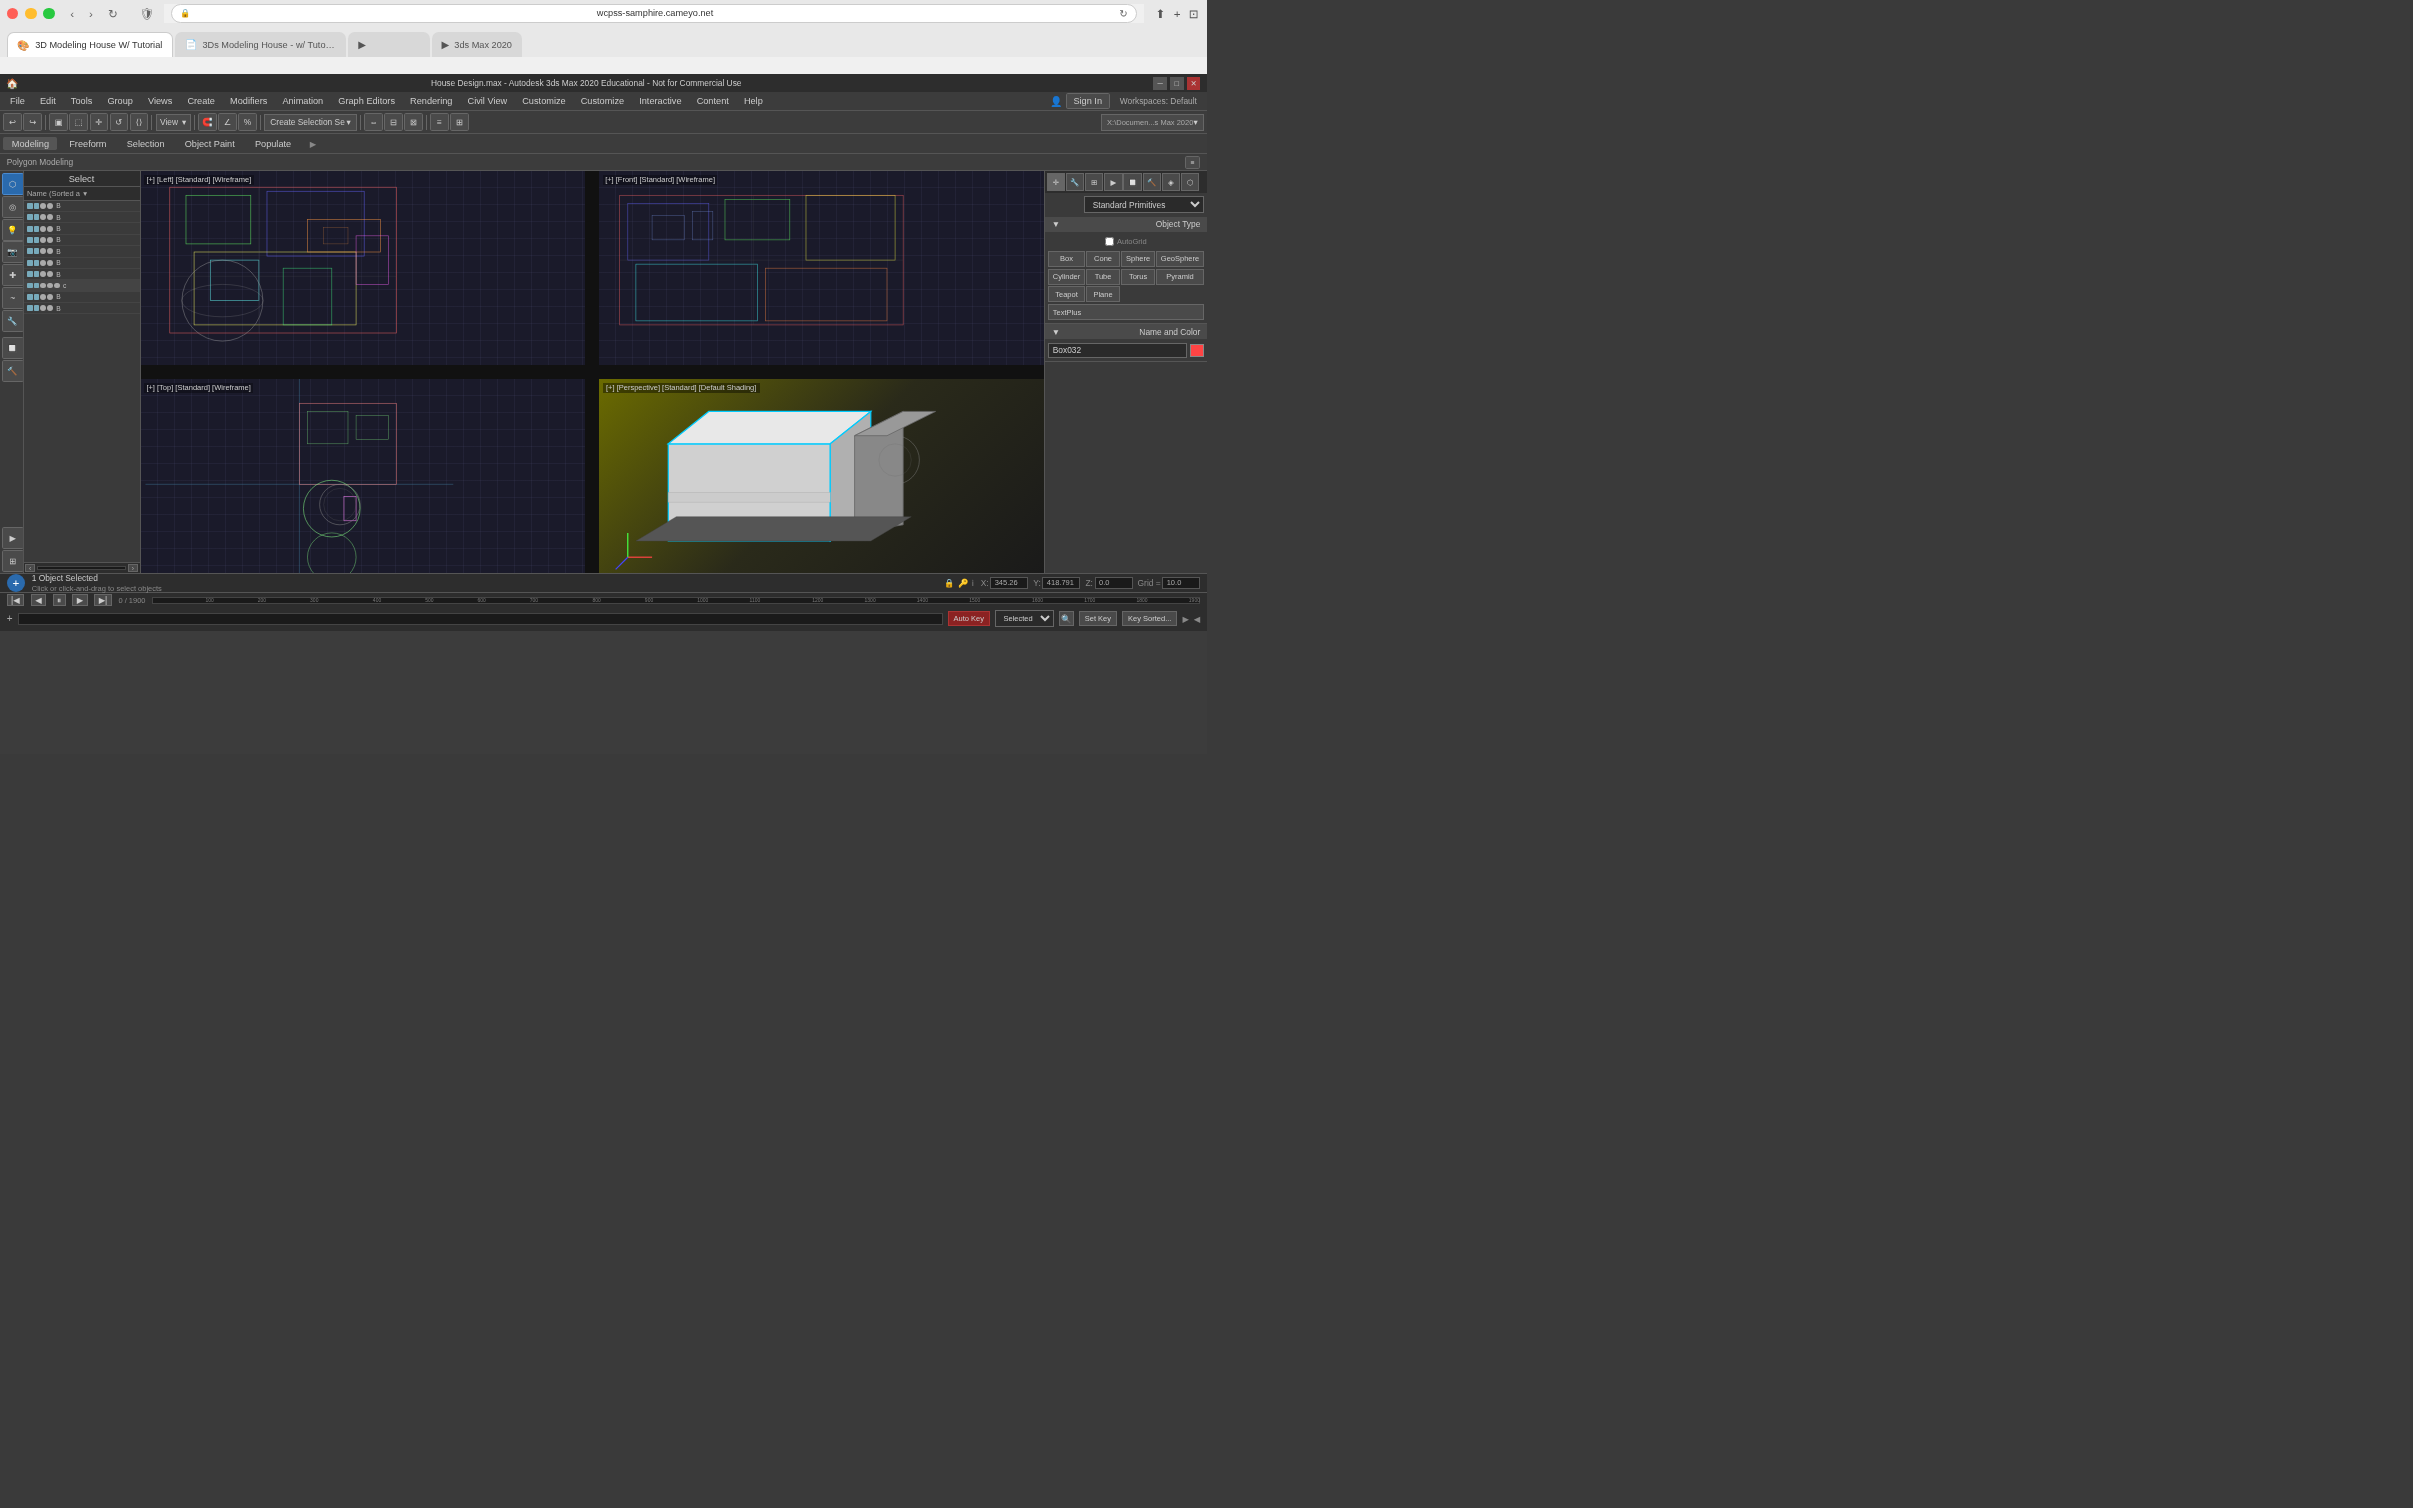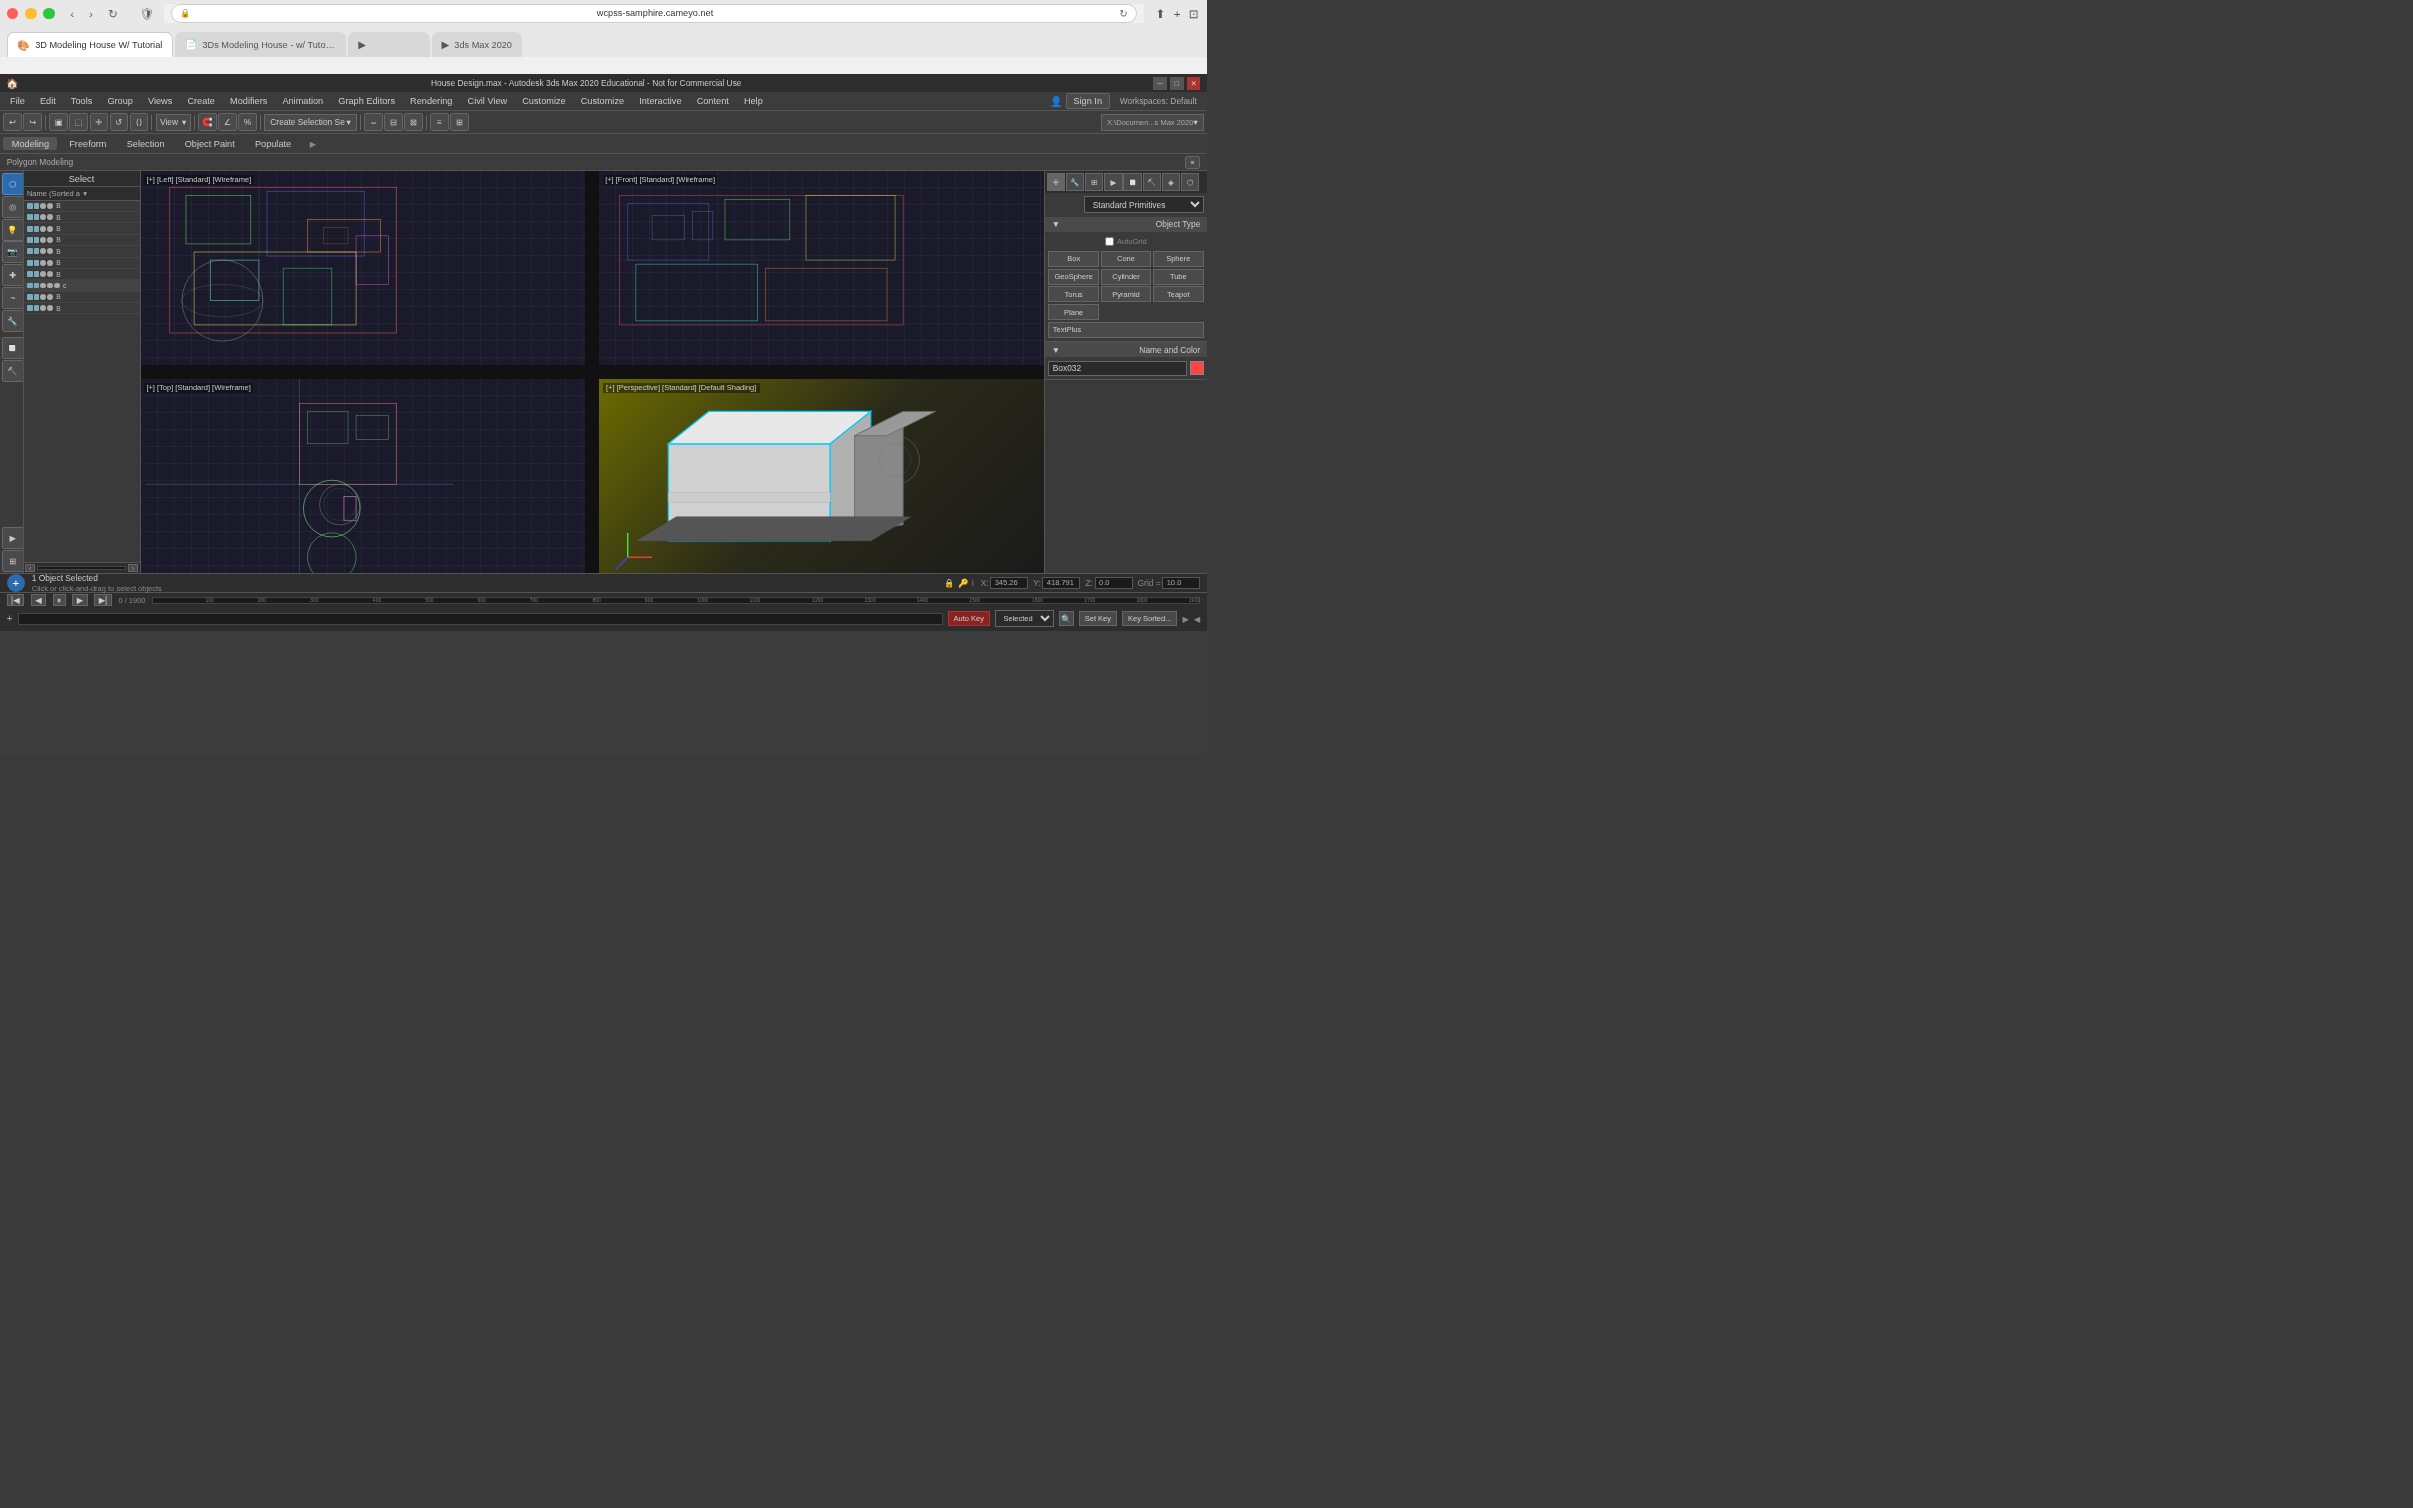--- a/index.html
+++ b/index.html
@@ -346,21 +346,21 @@
       background: #2a2a2a;
       border: 0.8px solid #666;
       color: #ccc;
       font-size: 8.4px;
       padding: 1.7px 3.4px;
       cursor: pointer;
       height: 17px;
     }
     .object-type-grid {
       display: grid;
-      grid-template-columns: 1fr 1fr 1fr;
+      grid-template-columns: 1fr 1fr 1fr 1fr;
       gap: 1.7px;
       margin-top: 3.4px;
     }
     .obj-type-btn {
       background: #4a4a4a;
       border: 0.8px solid #666;
       color: #ccc;
       font-size: 7.5px;
       padding: 2.5px 3.4px;
       cursor: pointer;

